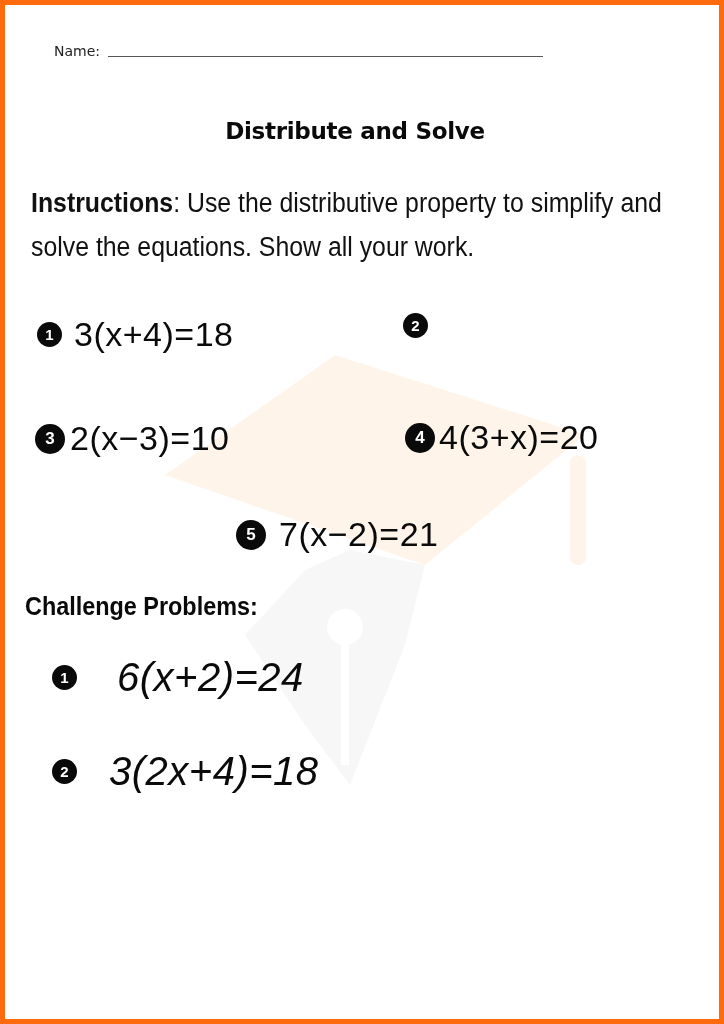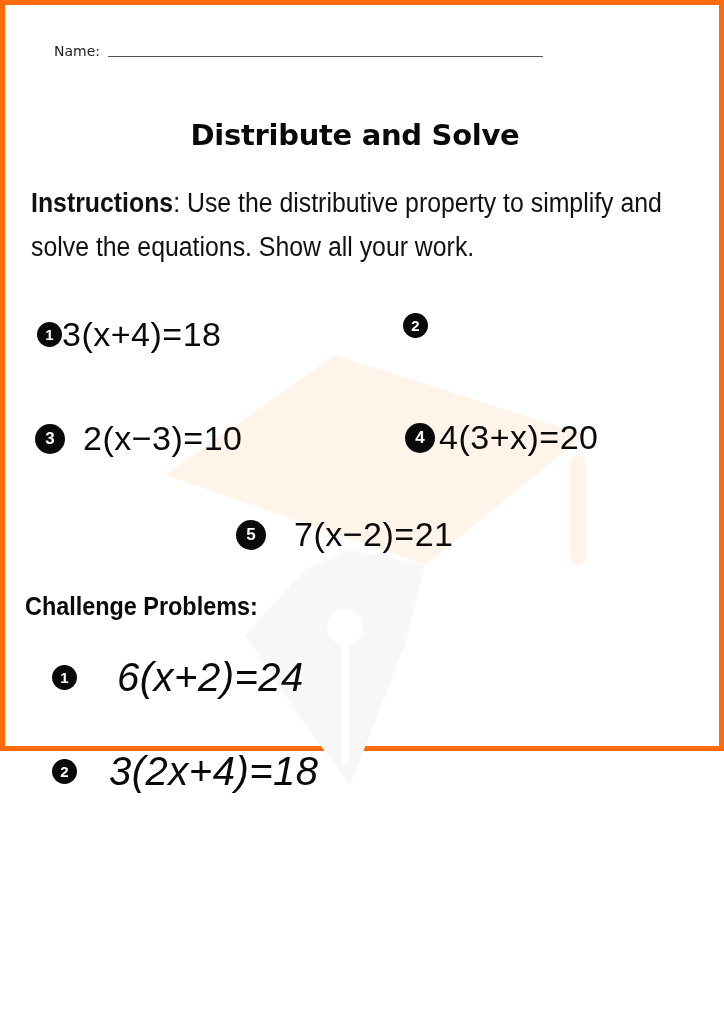--- a/index.html
+++ b/index.html
@@ -3,46 +3,46 @@
   <meta charset="utf-8">
   <style>
     html, body { margin: 0; padding: 0; }
     body {
       width: 724px; height: 1024px; position: relative; overflow: hidden;
       background: #ffffff;
       font-family: "Liberation Sans", sans-serif;
       color: #0a0a0a;
     }
     .page {
-      position: absolute; left: 0; top: 0; width: 724px; height: 751px;
+      position: absolute; left: 0; top: 0; width: 724px; height: 1024px;
       box-sizing: border-box; border: 5px solid #ff6a0d; background: #fff;
     }
     .watermark { position: absolute; left: 0; top: 0; width: 724px; height: 1024px; pointer-events: none; }
     .name-row { position: absolute; left: 49px; top: 38px; display: flex; align-items: flex-end; }
     .name-label { font-size: 14px; color: #222; font-family: "DejaVu Sans", sans-serif; }
     .name-line { width: 435px; height: 0; border-bottom: 1.4px solid #555; margin-left: 8px; margin-bottom: 2px; }
     .title {
       position: absolute; left: 0; width: 700px; top: 113px; text-align: center;
-      font-family: "DejaVu Sans", sans-serif; font-weight: bold; font-size: 29px; letter-spacing: -0.3px;
+      font-family: "DejaVu Sans", sans-serif; font-weight: bold; font-size: 23px; letter-spacing: -0.3px;
     }
     .instructions {
       position: absolute; left: 26px; top: 176px; width: 680px;
       font-size: 27px; line-height: 44px; color: #111;
       font-family: "Liberation Sans", sans-serif; transform: scaleX(0.92); transform-origin: left top;
       width: 740px;
     }
     .instructions b { font-weight: bold; }
     .problem { position: absolute; display: flex; align-items: center; }
     .badge {
       width: 25px; height: 25px; border-radius: 50%; background: #0a0a0a; color: #fff;
       font-weight: bold; font-size: 15px; display: flex; align-items: center; justify-content: center;
       font-family: "Liberation Sans", sans-serif; flex-shrink: 0;
     }
     .badge.big { width: 30px; height: 30px; font-size: 17px; }
-    .eq { font-size: 34px; font-family: "Liberation Sans", sans-serif; letter-spacing: 0.5px; }
+    .eq { font-size: 34px; margin-left: 12px; font-family: "Liberation Sans", sans-serif; letter-spacing: 0.5px; }
     .eq.big { font-size: 40px; margin-left: 20px; font-style: italic; }
     .challenge-heading {
       position: absolute; left: 20px; top: 586px; font-size: 26px; font-weight: bold;
       font-family: "Liberation Sans", sans-serif; transform: scaleX(0.9); transform-origin: left top;
     }
   </style>
 </head>
 <body>
 
 <div class="page">
@@ -67,29 +67,29 @@
 
   <div class="problem" style="left:32px; top:310px;">
     <span class="badge">1</span>
     <span class="eq">3(x+4)=18</span>
   </div>
   <div class="problem" style="left:398px; top:308px;">
     <span class="badge">2</span>
   </div>
   <div class="problem" style="left:30px; top:414px;">
     <span class="badge big">3</span>
-    <span class="eq" style="margin-left:18px">2(x−3)=10</span>
+    <span class="eq" style="margin-left:5px">2(x−3)=10</span>
   </div>
   <div class="problem" style="left:400px; top:413px;">
     <span class="badge big">4</span>
     <span class="eq" style="margin-left:4px">4(3+x)=20</span>
   </div>
   <div class="problem" style="left:231px; top:510px;">
     <span class="badge big">5</span>
-    <span class="eq" style="margin-left:28px">7(x−2)=21</span>
+    <span class="eq" style="margin-left:13px">7(x−2)=21</span>
   </div>
 
   <div class="challenge-heading">Challenge Problems:</div>
 
   <div class="problem" style="left:47px; top:650px;">
     <span class="badge">1</span>
     <span class="eq big" style="margin-left:40px">6(x+2)=24</span>
   </div>
   <div class="problem" style="left:47px; top:744px;">
     <span class="badge">2</span>

